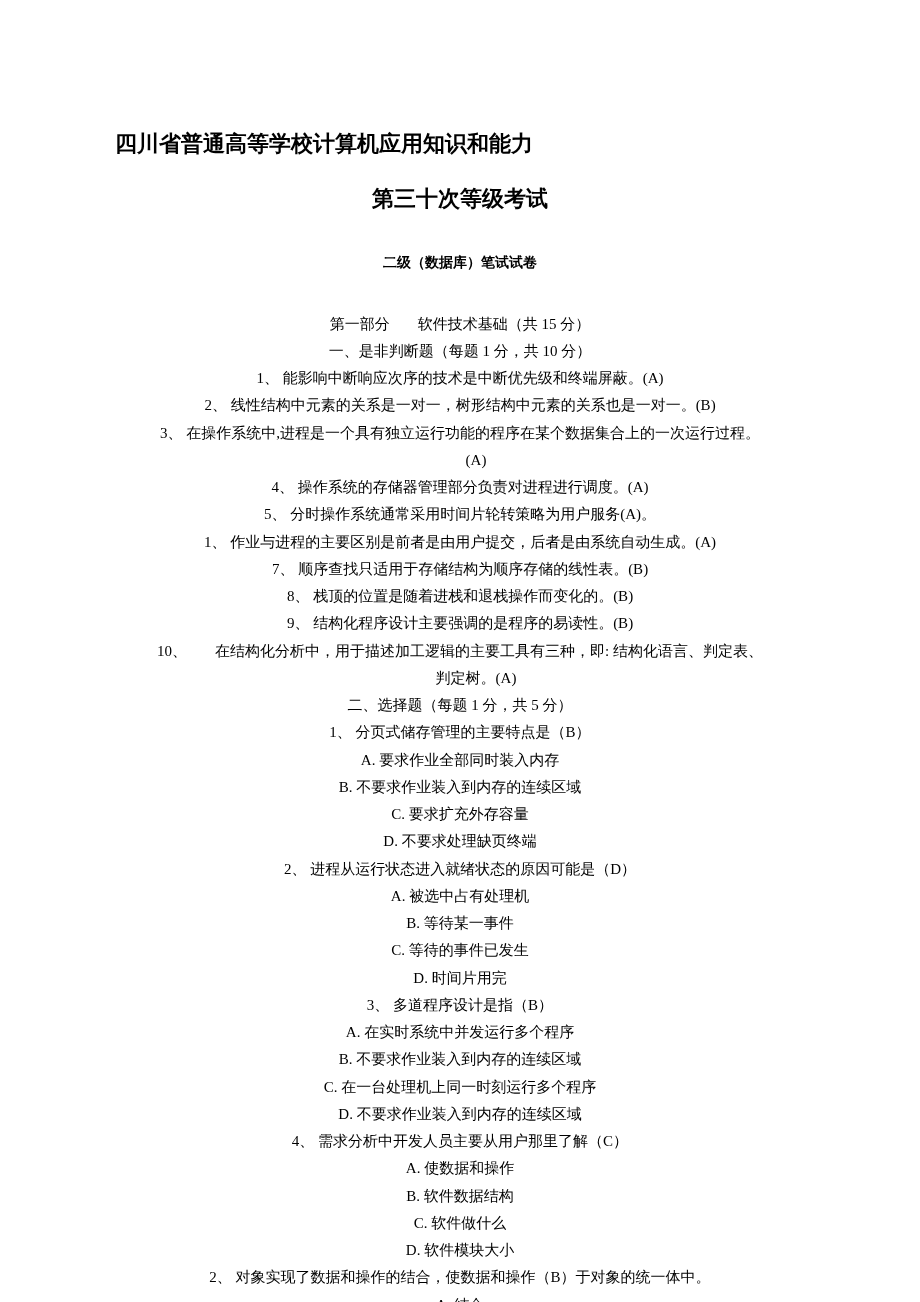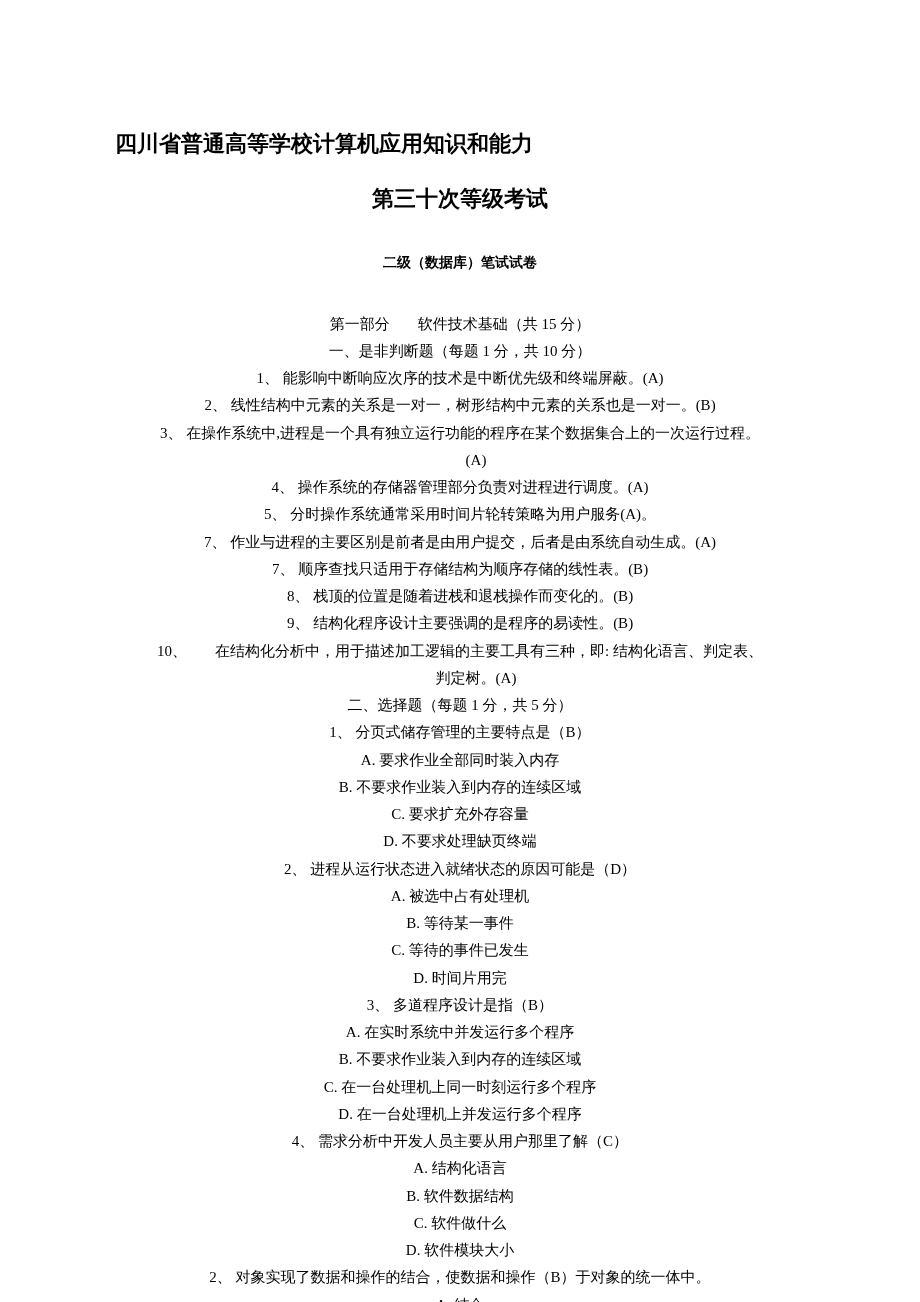--- a/index.html
+++ b/index.html
@@ -65,21 +65,21 @@
 <div class="line">一、是非判断题（每题 1 分，共 10 分）</div>
 
 <div class="line">1、 能影响中断响应次序的技术是中断优先级和终端屏蔽。(A)</div>
 <div class="line">2、 线性结构中元素的关系是一对一，树形结构中元素的关系也是一对一。(B)</div>
 
 <div class="line">3、 在操作系统中,进程是一个具有独立运行功能的程序在某个数据集合上的一次运行过程。</div>
 <div class="line indent">(A)</div>
 
 <div class="line">4、 操作系统的存储器管理部分负责对进程进行调度。(A)</div>
 <div class="line">5、 分时操作系统通常采用时间片轮转策略为用户服务(A)。</div>
-<div class="line">7、 作业与进程的主要区别是前者是由用户提交，后者是由系统自动生成。(A)</div>
+<div class="line">1、 作业与进程的主要区别是前者是由用户提交，后者是由系统自动生成。(A)</div>
 <div class="line">7、 顺序查找只适用于存储结构为顺序存储的线性表。(B)</div>
 <div class="line">8、 栈顶的位置是随着进栈和退栈操作而变化的。(B)</div>
 <div class="line">9、 结构化程序设计主要强调的是程序的易读性。(B)</div>
 
 <div class="line">
   <span>10、</span><span class="wide-gap"></span><span>在结构化分析中，用于描述加工逻辑的主要工具有三种，即: 结构化语言、判定表、</span>
 </div>
 <div class="line indent">判定树。(A)</div>
 
 <div class="line">二、选择题（每题 1 分，共 5 分）</div>
@@ -93,22 +93,22 @@
 <div class="line">2、 进程从运行状态进入就绪状态的原因可能是（D）</div>
 <div class="line">A.  被选中占有处理机</div>
 <div class="line">B.  等待某一事件</div>
 <div class="line">C.  等待的事件已发生</div>
 <div class="line">D.  时间片用完</div>
 
 <div class="line">3、 多道程序设计是指（B）</div>
 <div class="line">A.  在实时系统中并发运行多个程序</div>
 <div class="line">B.  不要求作业装入到内存的连续区域</div>
 <div class="line">C.  在一台处理机上同一时刻运行多个程序</div>
-<div class="line">D.  在一台处理机上并发运行多个程序</div>
+<div class="line">D.  不要求作业装入到内存的连续区域</div>
 
 <div class="line">4、 需求分析中开发人员主要从用户那里了解（C）</div>
-<div class="line">A.  结构化语言</div>
+<div class="line">A.  使数据和操作</div>
 <div class="line">B.  软件数据结构</div>
 <div class="line">C.  软件做什么</div>
 <div class="line">D.  软件模块大小</div>
 
 <div class="line">2、 对象实现了数据和操作的结合，使数据和操作（B）于对象的统一体中。</div>
 <div class="line">A.  结合</div>
 
 </body></html>

